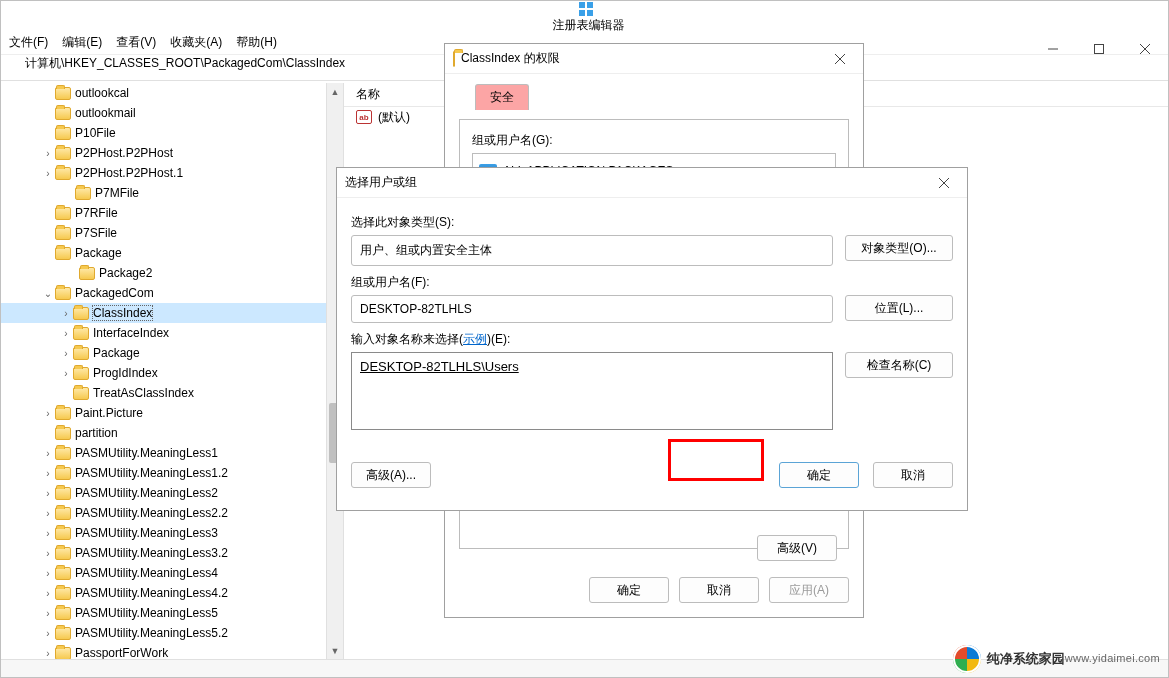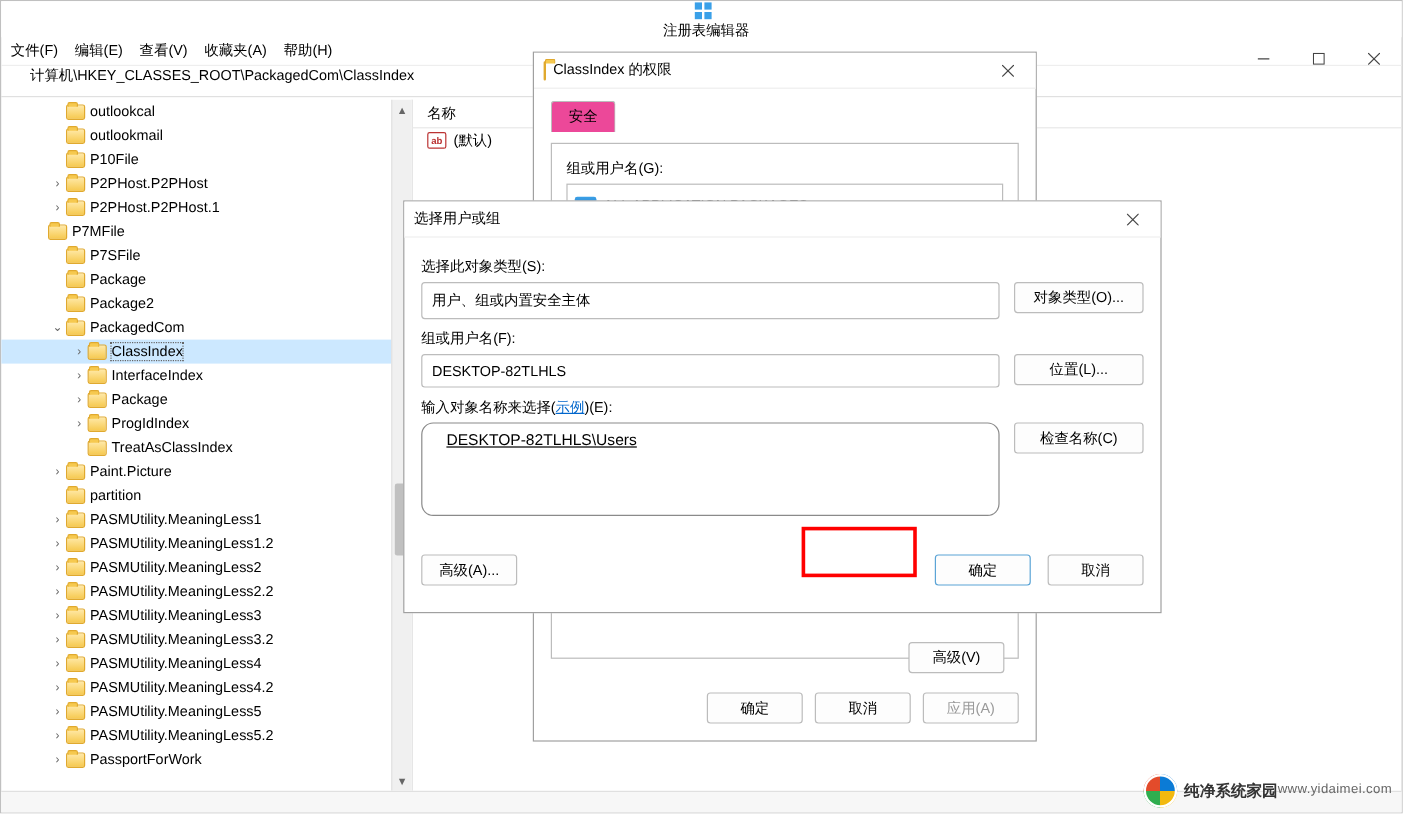--- a/index.html
+++ b/index.html
@@ -46,33 +46,33 @@
   .dlg-titlebar .title { font-size: 12px; }
   .dlg-close { margin-left: auto; width: 30px; height: 28px; display: flex; align-items: center; justify-content: center; color: #444; }
   .dlg-body { padding: 10px 14px; font-size: 12px; }
   .btn { height: 26px; padding: 0 12px; background: #fdfdfd; border: 1px solid #bcbcbc; border-radius: 3px; font-size: 12px; display: inline-flex; align-items: center; justify-content: center; min-width: 80px; cursor: default; }
   .btn.disabled { color: #9a9a9a; }
   .field-ro { border: 1px solid #bcbcbc; border-radius: 3px; padding: 6px 8px; background: #fff; font-size: 12px; }
 
   
   .perm-dialog { left: 443px; top: 42px; width: 420px; height: 575px; }
   .tab-strip { display: flex; margin-bottom: 10px; }
-  .tab { border: 1px solid #bcbcbc; border-bottom: none; padding: 4px 14px; background: #ec4899; border-radius: 3px 3px 0 0; font-size: 12px; }
+  .tab { border: 1px solid #bcbcbc; border-bottom: none; padding: 4px 14px; background: #fca5a5; border-radius: 3px 3px 0 0; font-size: 12px; margin-left: 16px; }
   .tab-panel { border: 1px solid #bcbcbc; padding: 12px; margin-top: -1px; }
   .groups-list { border: 1px solid #bcbcbc; height: 36px; padding: 4px 6px; display: flex; align-items: center; gap: 6px; margin-top: 4px; }
   .group-icon { width: 18px; height: 14px; background: linear-gradient(#3aa0e8,#2d6fae); border-radius: 2px; display: inline-block; }
   .perm-btn-row { display: flex; justify-content: space-between; align-items: center; margin-top: 10px; }
   .perm-footer { position: absolute; left: 14px; right: 14px; bottom: 14px; display: flex; justify-content: flex-end; gap: 10px; }
 
   
   .sel-dialog { left: 335px; top: 166px; width: 632px; height: 344px; z-index: 20; }
   .sel-body label { display: block; margin-top: 6px; margin-bottom: 4px; }
   .sel-row { display: flex; gap: 12px; align-items: flex-start; margin-bottom: 8px; }
   .sel-row .field-ro { flex: 1; }
-  .sel-row textarea { flex: 1; border: 1px solid #8a8a8a; border-radius: 10px; padding: 6px 20px; height: 78px; font-size: 13px; resize: none; font-family: inherit; }
+  .sel-row textarea { flex: 1; border: 1px solid #8a8a8a; border-radius: 0; padding: 6px 8px; height: 78px; font-size: 13px; resize: none; font-family: inherit; }
   .sel-row .btn { width: 108px; }
   .sel-footer { display: flex; justify-content: space-between; align-items: center; margin-top: 32px; }
   .sel-footer .right { display: flex; gap: 14px; }
   .highlight-box { position: absolute; border: 3px solid #f00; pointer-events: none; z-index: 30; }
 
   
   .watermark { position: absolute; right: 8px; bottom: 4px; display: flex; align-items: center; gap: 6px; z-index: 50; color: #333; }
   .wm-logo { width: 28px; height: 28px; border-radius: 50%; background: conic-gradient(#0b7bd6 0 90deg,#f2b90f 90deg 180deg,#2fae4f 180deg 270deg,#e34b2b 270deg 360deg); box-shadow: 0 0 0 2px #fff inset; }
   .wm-text { display: flex; line-height: 1.1; }
   .wm-text .t1 { font-size: 13px; font-weight: 600; }
@@ -156,42 +156,49 @@
             </span>
             <span class="label">P2PHost.P2PHost</span>
           </div>
           <div class="tree-row" style="padding-left: 40px;">
             <span class="chev">›</span>
             <span class="fold">
               <span class="folder-icon"></span>
             </span>
             <span class="label">P2PHost.P2PHost.1</span>
           </div>
-          <div class="tree-row" style="padding-left: 25px;">
+          <div class="tree-row" style="padding-left: 60px;">
             <span class="chev"></span>
             <span class="fold">
               <span class="folder-icon"></span>
             </span>
             <span class="label">P7MFile</span>
           </div>
           <div class="tree-row" style="padding-left: 40px;">
             <span class="chev"></span>
             <span class="fold">
               <span class="folder-icon"></span>
             </span>
+            <span class="label">P7RFile</span>
+          </div>
+          <div class="tree-row" style="padding-left: 40px;">
+            <span class="chev"></span>
+            <span class="fold">
+              <span class="folder-icon"></span>
+            </span>
             <span class="label">P7SFile</span>
           </div>
           <div class="tree-row" style="padding-left: 40px;">
             <span class="chev"></span>
             <span class="fold">
               <span class="folder-icon"></span>
             </span>
             <span class="label">Package</span>
           </div>
-          <div class="tree-row" style="padding-left: 40px;">
+          <div class="tree-row" style="padding-left: 64px;">
             <span class="chev"></span>
             <span class="fold">
               <span class="folder-icon"></span>
             </span>
             <span class="label">Package2</span>
           </div>
           <div class="tree-row" style="padding-left: 40px;">
             <span class="chev">⌄</span>
             <span class="fold">
               <span class="folder-icon"></span>

